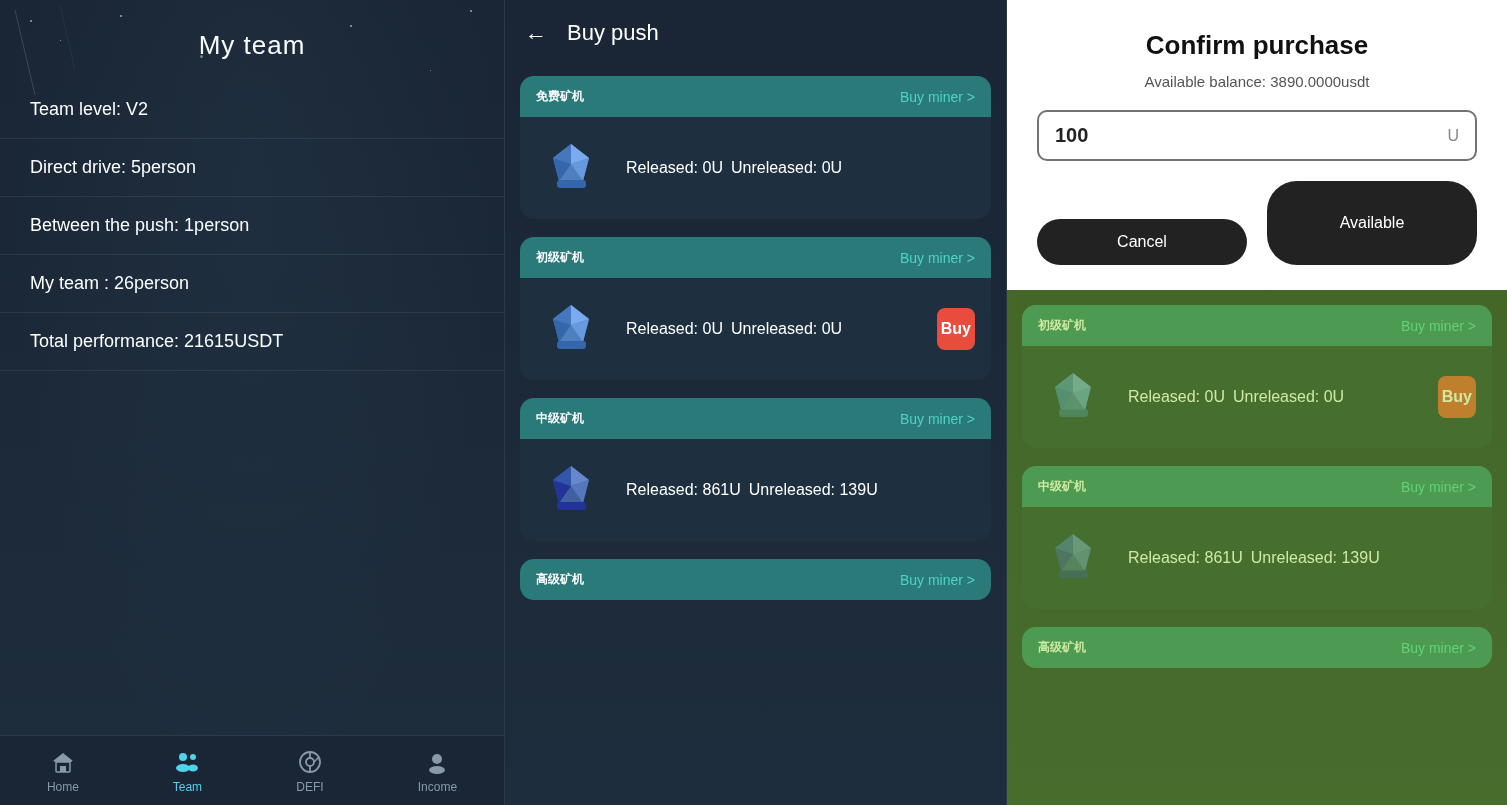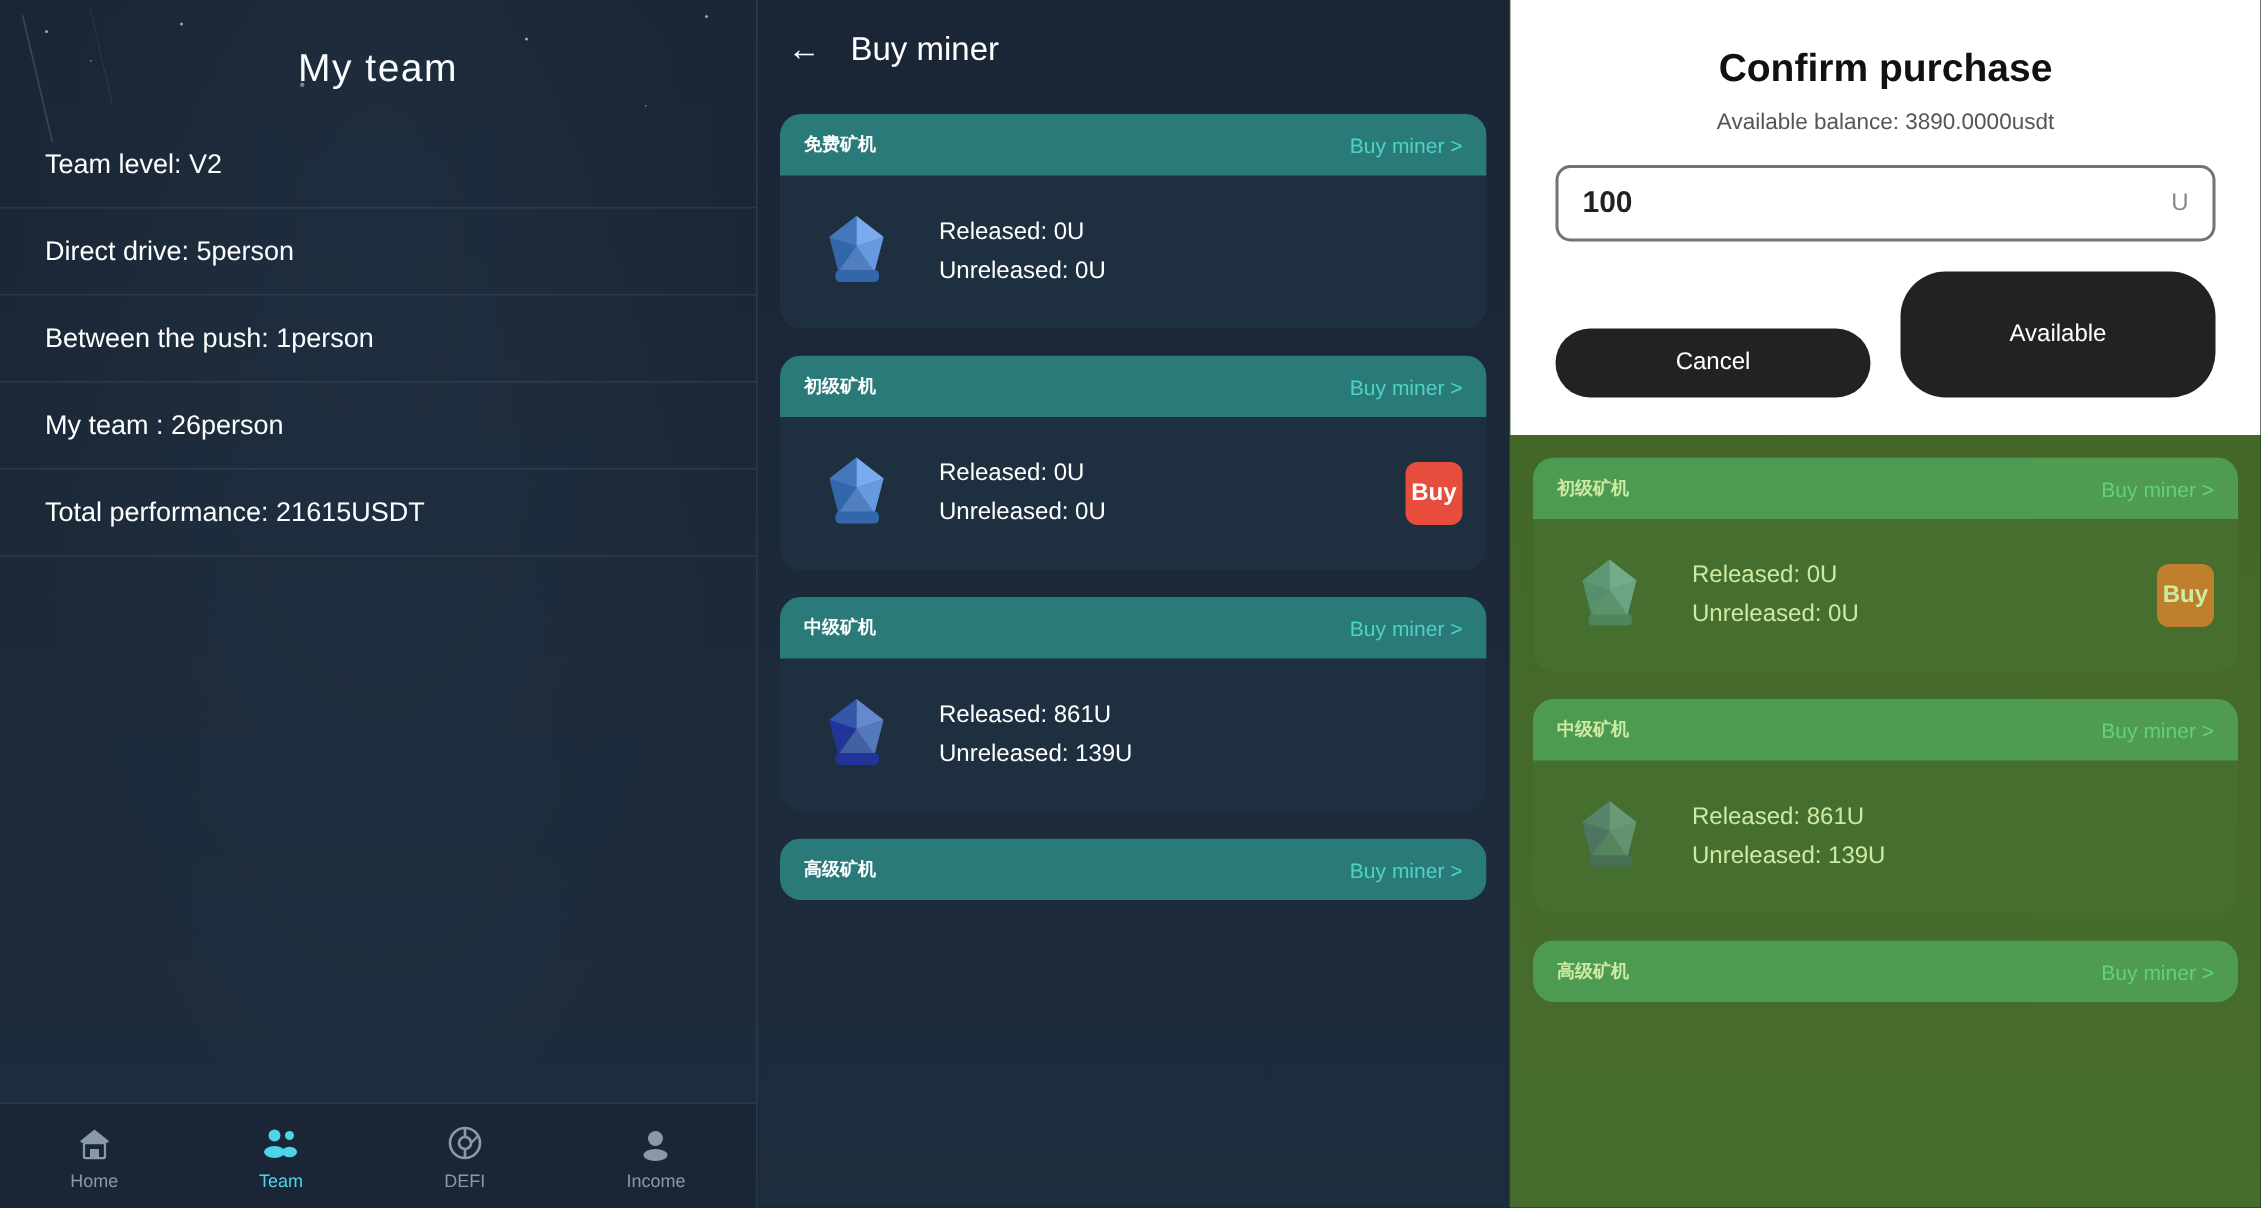--- a/index.html
+++ b/index.html
@@ -155,21 +155,21 @@
       width: 70px;
       height: 70px;
       flex-shrink: 0;
       display: flex;
       align-items: center;
       justify-content: center;
     }
     .miner-info {
       flex: 1;
       display: flex;
-      flex-direction: column;
+      flex-direction: row;
       gap: 8px;
       color: white;
       font-size: 16px;
     }
     .buy-btn {
       background: #e74c3c;
       color: white;
       border: none;
       border-radius: 8px;
       padding: 12px 4px;
@@ -338,21 +338,21 @@
         </svg>
       </div>
       <span>Income</span>
     </div>
   </div>
 </div>
 
 <div class="panel-miner">
   <div class="miner-header">
     <span class="back-arrow">←</span>
-    <span>Buy miner</span>
+    <span>Buy push</span>
   </div>
   <div class="miner-list">
 
     <div class="miner-card">
       <div class="miner-card-header">
         <span class="miner-card-title">免费矿机</span>
         <span class="miner-buy-link">Buy miner &gt;</span>
       </div>
       <div class="miner-card-body">
         <div class="miner-icon">

